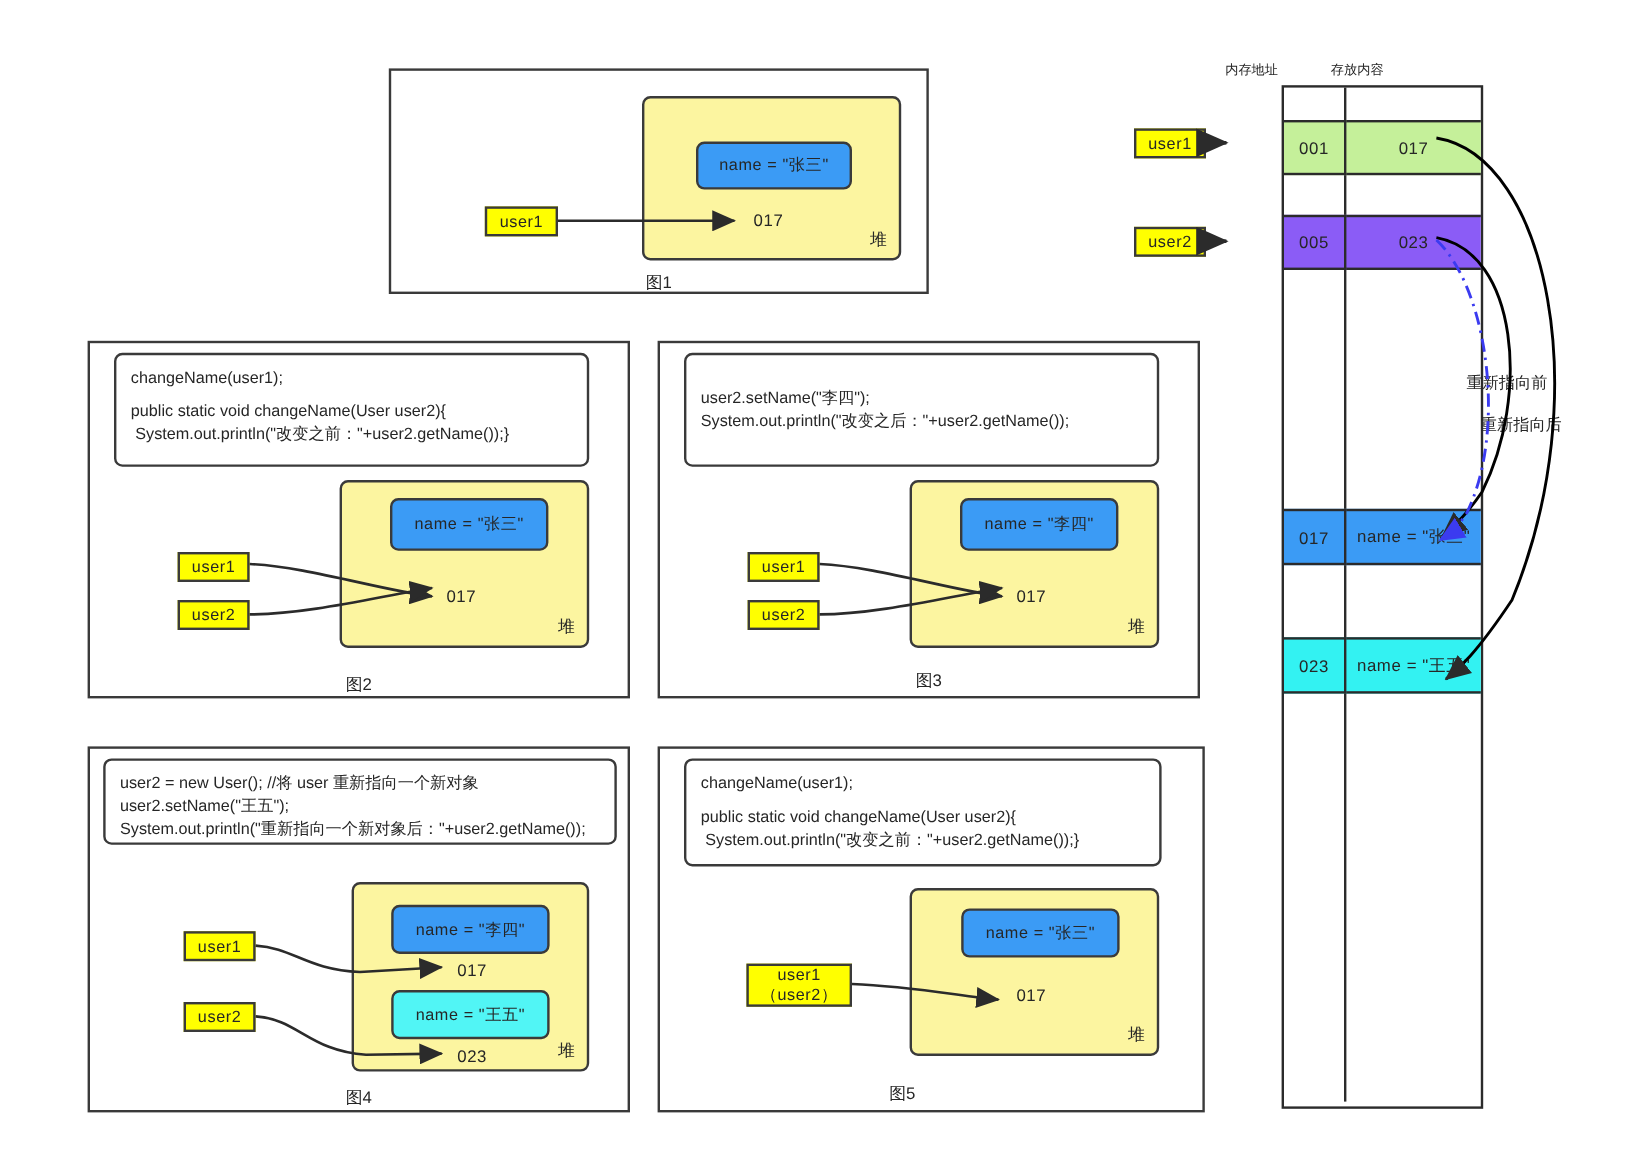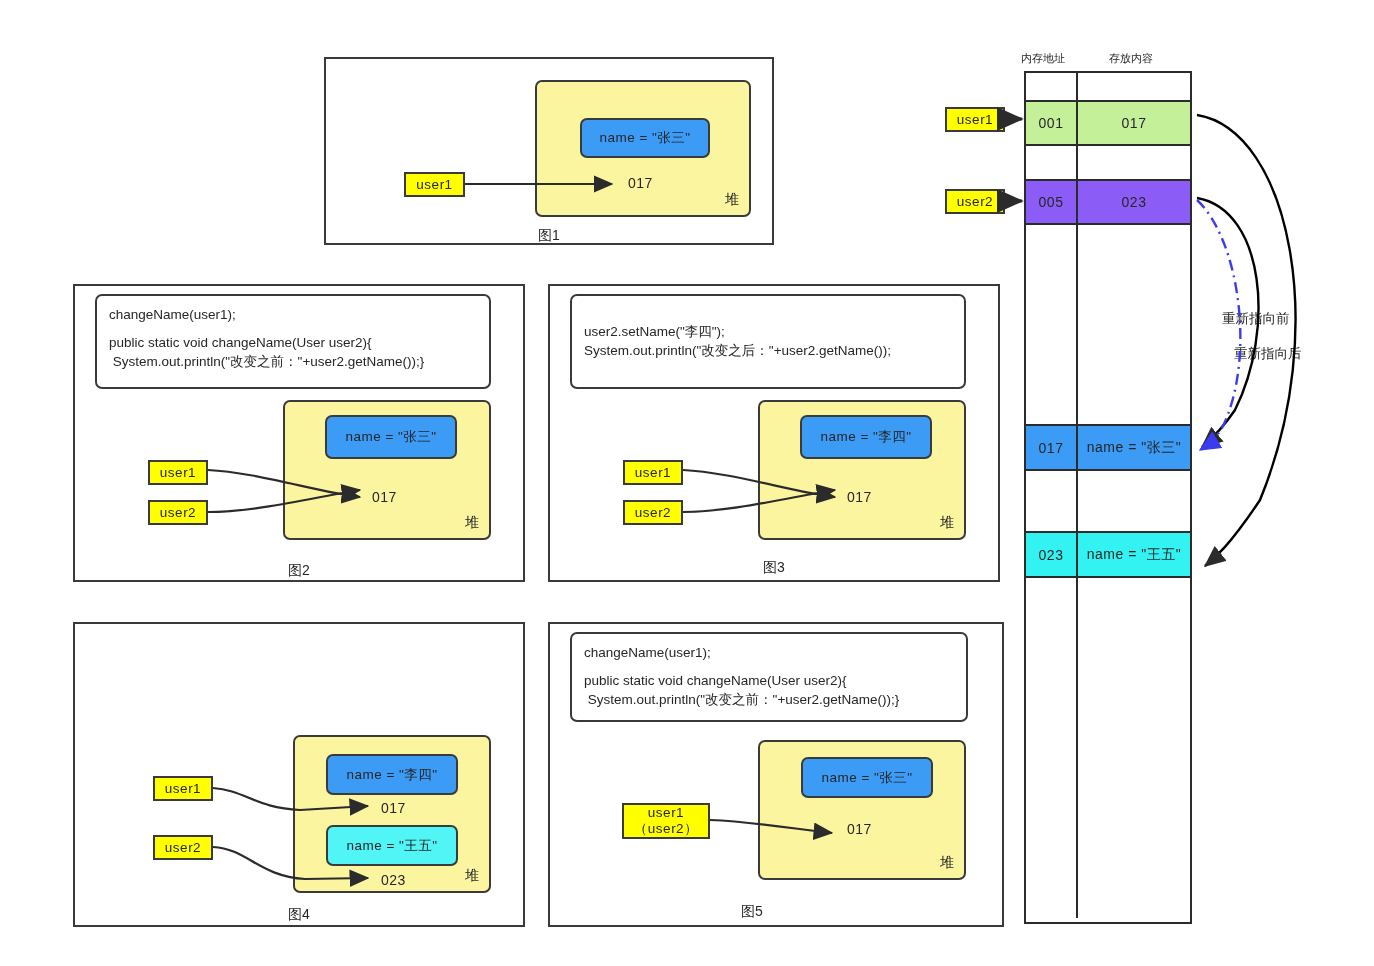--- a/index.html
+++ b/index.html
@@ -194,20 +194,23 @@
   <div class="varchip" style="left:623px; top:460px; width:60px; height:25px;">
     <span>user1</span>
   </div>
   <div class="varchip" style="left:623px; top:500px; width:60px; height:25px;">
     <span>user2</span>
   </div>
   <div class="panel-caption" style="left:749px; top:559px; width:50px;">图3</div>
 
   <div class="panel" style="left:73px; top:622px; width:452px; height:305px;">
   </div>
+  <div class="codebox" style="left:86px; top:632px; width:428px; height:72px;"><span>user2 = new User(); //将 user 重新指向一个新对象</span>
+<span>user2.setName("王五");</span>
+<span>System.out.println("重新指向一个新对象后："+user2.getName());</span></div>
   <div class="heap" style="left:293px; top:735px; width:198px; height:158px;">
     <div class="heap-label">堆</div>
   </div>
   <div class="obj blue" style="left:326px; top:754px; width:132px; height:41px;">name  = "李四"</div>
   <div class="addr" style="left:381px; top:800px;">017</div>
   <div class="obj cyan" style="left:326px; top:825px; width:132px; height:41px;">name  = "王五"</div>
   <div class="addr" style="left:381px; top:872px;">023</div>
   <div class="varchip" style="left:153px; top:776px; width:60px; height:25px;">
     <span>user1</span>
   </div>
@@ -227,21 +230,21 @@
   <div class="addr" style="left:847px; top:821px;">017</div>
   <div class="varchip" style="left:622px; top:803px; width:88px; height:36px;">
     <span>user1</span>
     <span>（user2）</span>
   </div>
   <div class="panel-caption" style="left:727px; top:903px; width:50px;">图5</div>
 
   <div class="memhead" style="left:1021px; top:51px;">内存地址</div>
   <div class="memhead" style="left:1109px; top:51px;">存放内容</div>
 
-  <div class="memtable" style="left:1024px; top:71px; width:168px; height:853px;">
+  <div class="memtable" style="left:1068px; top:71px; width:168px; height:853px;">
     <div class="memrow" style="height:27px;">
       <div class="memcell c-addr"></div>
       <div class="memcell c-val"></div>
     </div>
     <div class="memrow filled" style="height:46px; background:#c5f09a;">
       <div class="memcell c-addr">001</div>
       <div class="memcell c-val">017</div>
     </div>
     <div class="memrow" style="height:33px;">
       <div class="memcell c-addr"></div>

